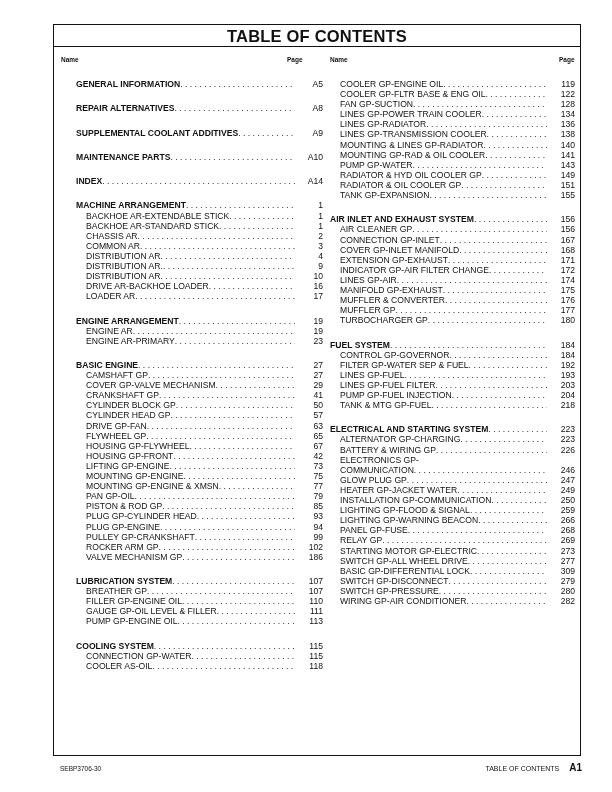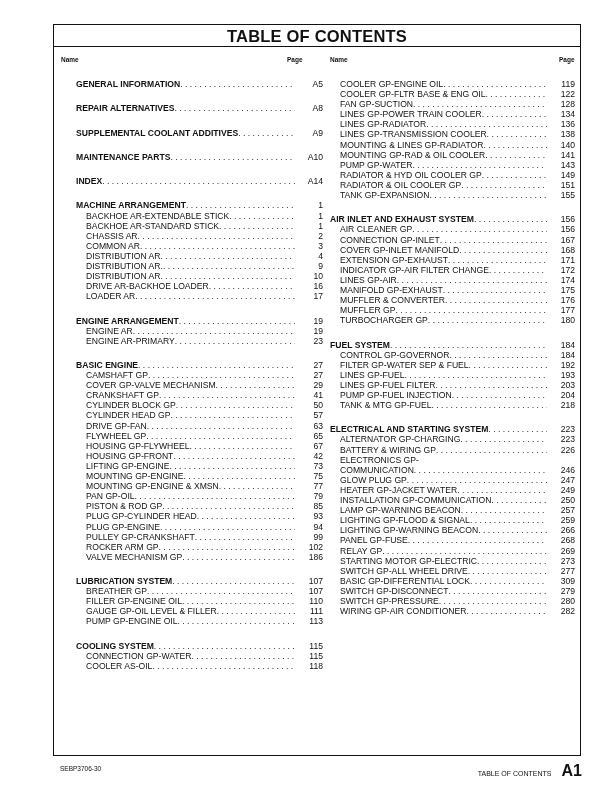--- a/index.html
+++ b/index.html
@@ -20,21 +20,21 @@
   .row.head { font-weight: bold; }
   .row .name { flex: 0 0 auto; }
   .row .dots { flex: 1 1 auto; overflow: hidden; letter-spacing: 1.6px; color: #222;
                font-weight: normal; margin-right: 6px; }
   .row .dots::before { content: ". . . . . . . . . . . . . . . . . . . . . . . . . . . . . . . . . . . . . . . . . . . . . . . . . . . . . . . . . . . . . . . . . . . . . . . . . . . . . . ."; letter-spacing: 0; }
   .row .page { flex: 0 0 22px; text-align: right; font-weight: normal; }
   .row.nodots .dots::before { content: ""; }
   .gap { height: 14.2px; }
   .footer-left { position: absolute; left: 60px; top: 765px; font-size: 6.5px; }
   .footer-right { position: absolute; right: 30px; top: 762px; font-size: 7px; }
-  .footer-right .pg { font-weight: bold; font-size: 16px; margin-left: 10px; }
+  .footer-right .pg { font-weight: bold; font-size: 10px; margin-left: 10px; }
 </style>
 </head>
 <body>
 
 <div class="frame">
   <div class="title">TABLE OF CONTENTS</div>
   <div class="colhead" style="left:7px">Name</div>
   <div class="colhead" style="left:233px">Page</div>
   <div class="colhead" style="left:276px">Name</div>
   <div class="colhead" style="left:505px">Page</div>
@@ -468,25 +468,20 @@
         <span class="name">HEATER GP-JACKET WATER</span>
         <span class="dots"></span>
         <span class="page">249</span>
       </div>
       <div class="row sub">
         <span class="name">INSTALLATION GP-COMMUNICATION</span>
         <span class="dots"></span>
         <span class="page">250</span>
       </div>
       <div class="row sub">
-        <span class="name">LAMP GP-WARNING BEACON</span>
-        <span class="dots"></span>
-        <span class="page">257</span>
-      </div>
-      <div class="row sub">
         <span class="name">LIGHTING GP-FLOOD &amp; SIGNAL</span>
         <span class="dots"></span>
         <span class="page">259</span>
       </div>
       <div class="row sub">
         <span class="name">LIGHTING GP-WARNING BEACON</span>
         <span class="dots"></span>
         <span class="page">266</span>
       </div>
       <div class="row sub">

